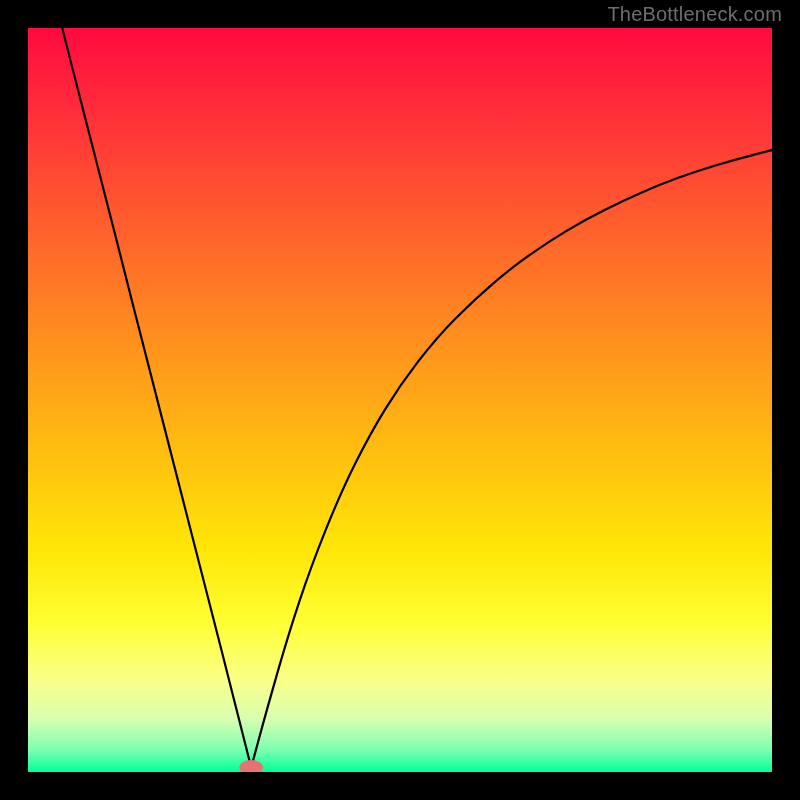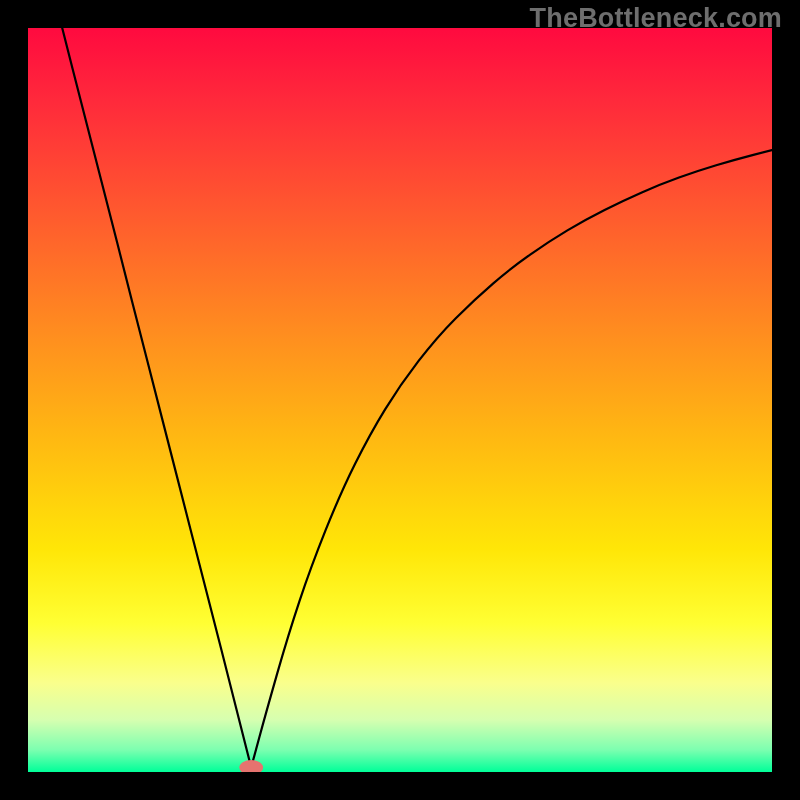--- a/index.html
+++ b/index.html
@@ -24,22 +24,22 @@
     left: 0;
     top: 0;
     width: 744px;
     height: 744px;
   }
   .watermark {
     position: absolute;
     top: 3px;
     right: 18px;
     color: #6e6e6e;
-    font-size: 27px;
-    font-weight: 700;
+    font-size: 20px;
+    font-weight: 400;
     letter-spacing: 0.2px;
     user-select: none;
   }
   svg { display: block; }
 </style>
 </head>
 <body>
 
 <div class="watermark">TheBottleneck.com</div>
 

